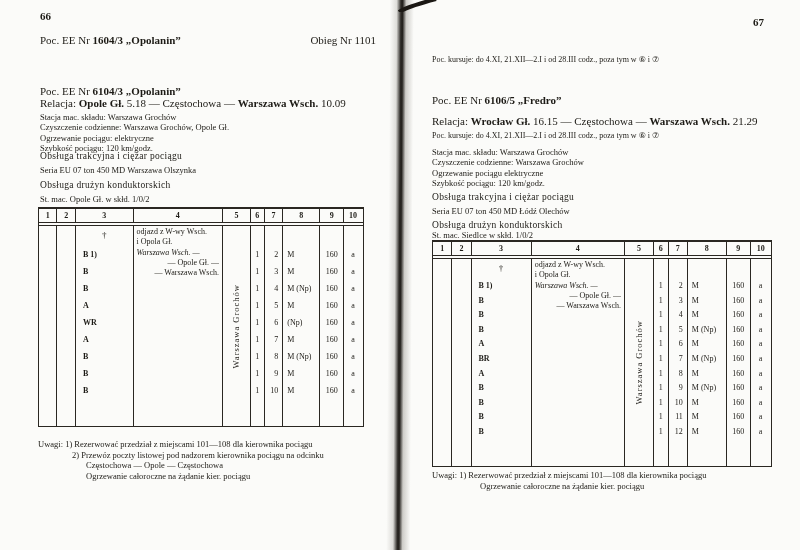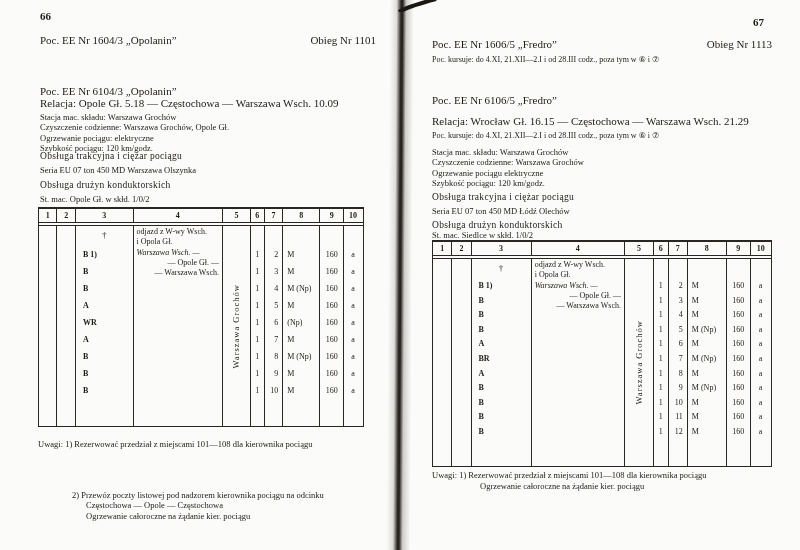--- a/index.html
+++ b/index.html
@@ -24,21 +24,21 @@
       rgba(25,22,18,.95) 53%,
       rgba(90,85,75,.28) 68%,
       rgba(90,85,75,0) 100%);
     transform:rotate(.4deg);
     transform-origin:top center;
   }
   .spine-curve{position:absolute;left:398px;top:-2px;}
 
   .pagenum{font-size:11px;font-weight:bold;}
   .hline{font-size:11px;white-space:nowrap;}
-  .b{font-weight:normal;}
+  .b{font-weight:bold;}
   .rowflex{display:flex;justify-content:space-between;width:100%;}
   .kurs{font-size:8px;white-space:nowrap;}
   .iline{font-size:8.5px;line-height:10.3px;white-space:nowrap;}
   .section{font-size:9.5px;font-weight:normal;text-align:left;width:100%;letter-spacing:.3px;}
   .plain{font-size:8.5px;white-space:nowrap;}
 
   
   .ctable{border:1px solid #2a2722;border-top:2px solid #2a2722;background:transparent;}
   .thead{display:flex;border-bottom:1px solid #2a2722;height:13px;}
   .hc{font-size:8px;font-weight:bold;text-align:center;line-height:13px;border-right:1px solid #2a2722;box-sizing:border-box;}
@@ -59,21 +59,21 @@
   .note{font-size:8px;line-height:9.6px;padding:1px 2px 0 3px;white-space:nowrap;}
   .route{font-size:8px;line-height:9.8px;padding:2px 3px 0 3px;}
   .rl{text-align:left;white-space:nowrap;font-style:italic;}
   .rr{text-align:right;white-space:nowrap;}
   .vwrap{display:flex;align-items:center;justify-content:center;}
   .vert{
     writing-mode:vertical-rl;transform:rotate(180deg);
     font-size:8.5px;letter-spacing:1px;white-space:nowrap;
   }
   .uline{font-size:8.5px;line-height:10.6px;white-space:nowrap;}
-  .u1{margin-left:34px;margin-top:40px;}
+  .u1{margin-left:34px;}
   .u2{margin-left:48px;}
 </style>
 </head>
 <body>
 
 <div class="page page-left">
   <div class="abs pagenum" style="top:10px;left:0;">66</div>
 
   <div class="abs rowflex hline" style="top:34px;left:0;">
     <span><span>Poc. EE Nr </span><span class="b">1604/3 „Opolanin”</span></span>
@@ -223,24 +223,20 @@
     <div class="uline">Uwagi: 1) Rezerwować przedział z miejscami 101—108 dla kierownika pociągu</div>
     <div class="uline u1">2) Przewóz poczty listowej pod nadzorem kierownika pociągu na odcinku</div>
     <div class="uline u2">Częstochowa — Opole — Częstochowa</div>
     <div class="uline u2">Ogrzewanie całoroczne na żądanie kier. pociągu</div>
   </div>
 </div>
 
 <div class="page page-right">
   <div class="abs pagenum" style="top:16px;right:8px;">67</div>
 
-  <div class="abs rowflex hline" style="top:38px;left:0;">
-    <span><span>Poc. EE Nr </span><span class="b">1606/5 „Fredro”</span></span>
-    <span>Obieg Nr 1113</span>
-  </div>
 
   <div class="abs kurs" style="top:55px;left:0;">Poc. kursuje: do 4.XI, 21.XII—2.I i od 28.III codz., poza tym w ⑥ i ⑦</div>
 
 
   <div class="abs hline" style="top:94px;left:0;">
     <span>Poc. EE Nr </span><span class="b">6106/5 „Fredro”</span>
   </div>
 
   <div class="abs hline" style="top:115px;left:0;">
     <span>Relacja: </span><span class="b">Wrocław Gł.</span><span> 16.15 — Częstochowa — </span><span class="b">Warszawa Wsch.</span><span> 21.29</span>

